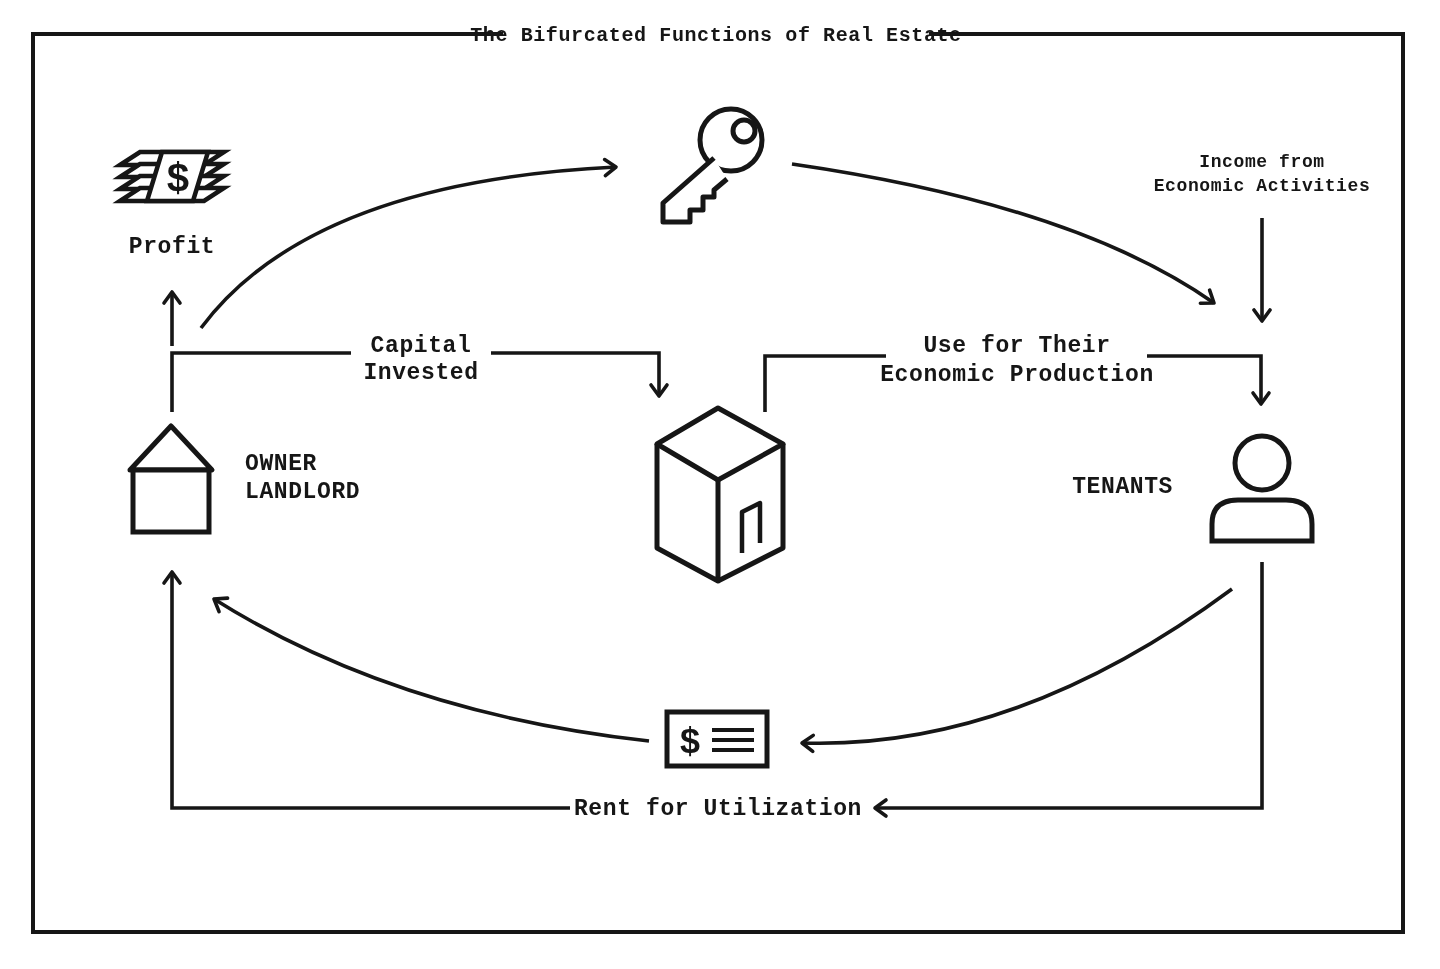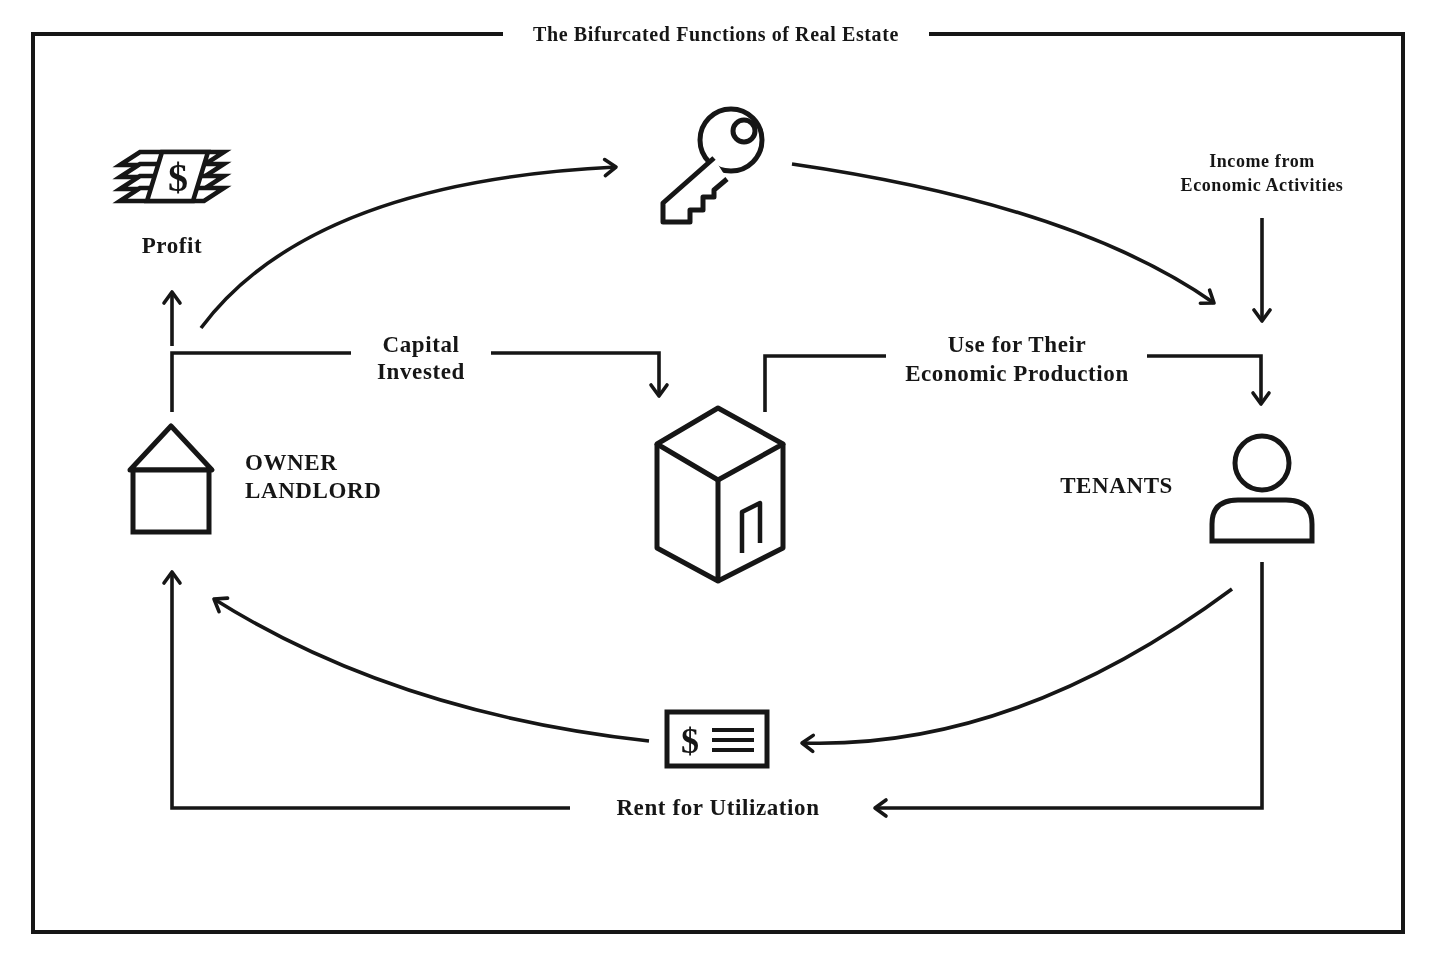--- a/index.html
+++ b/index.html
@@ -1,17 +1,17 @@
 <!DOCTYPE html>
 <html><head>
 <meta charset="utf-8">
 <style>
   html,body{margin:0;padding:0;background:#ffffff;}
   .stage{position:relative;width:1440px;height:969px;background:#ffffff;overflow:hidden;
-         font-family:Liberation Serif, serif;}
+         font-family:Liberation Mono, monospace;}
   svg{position:absolute;left:0;top:0;}
   .ink-line{stroke:#161616;fill:none;}
   .ink-shape{stroke:#161616;fill:#ffffff;}
   text{fill:#161616;font-weight:700;letter-spacing:0.6px;}
   .t-title{font-size:20px;}
   .t-label{font-size:23px;}
   .t-small{font-size:18px;}
   .t-dollar{font-size:40px;letter-spacing:0;}
   .t-dollar-sm{font-size:36px;letter-spacing:0;}
 </style>

